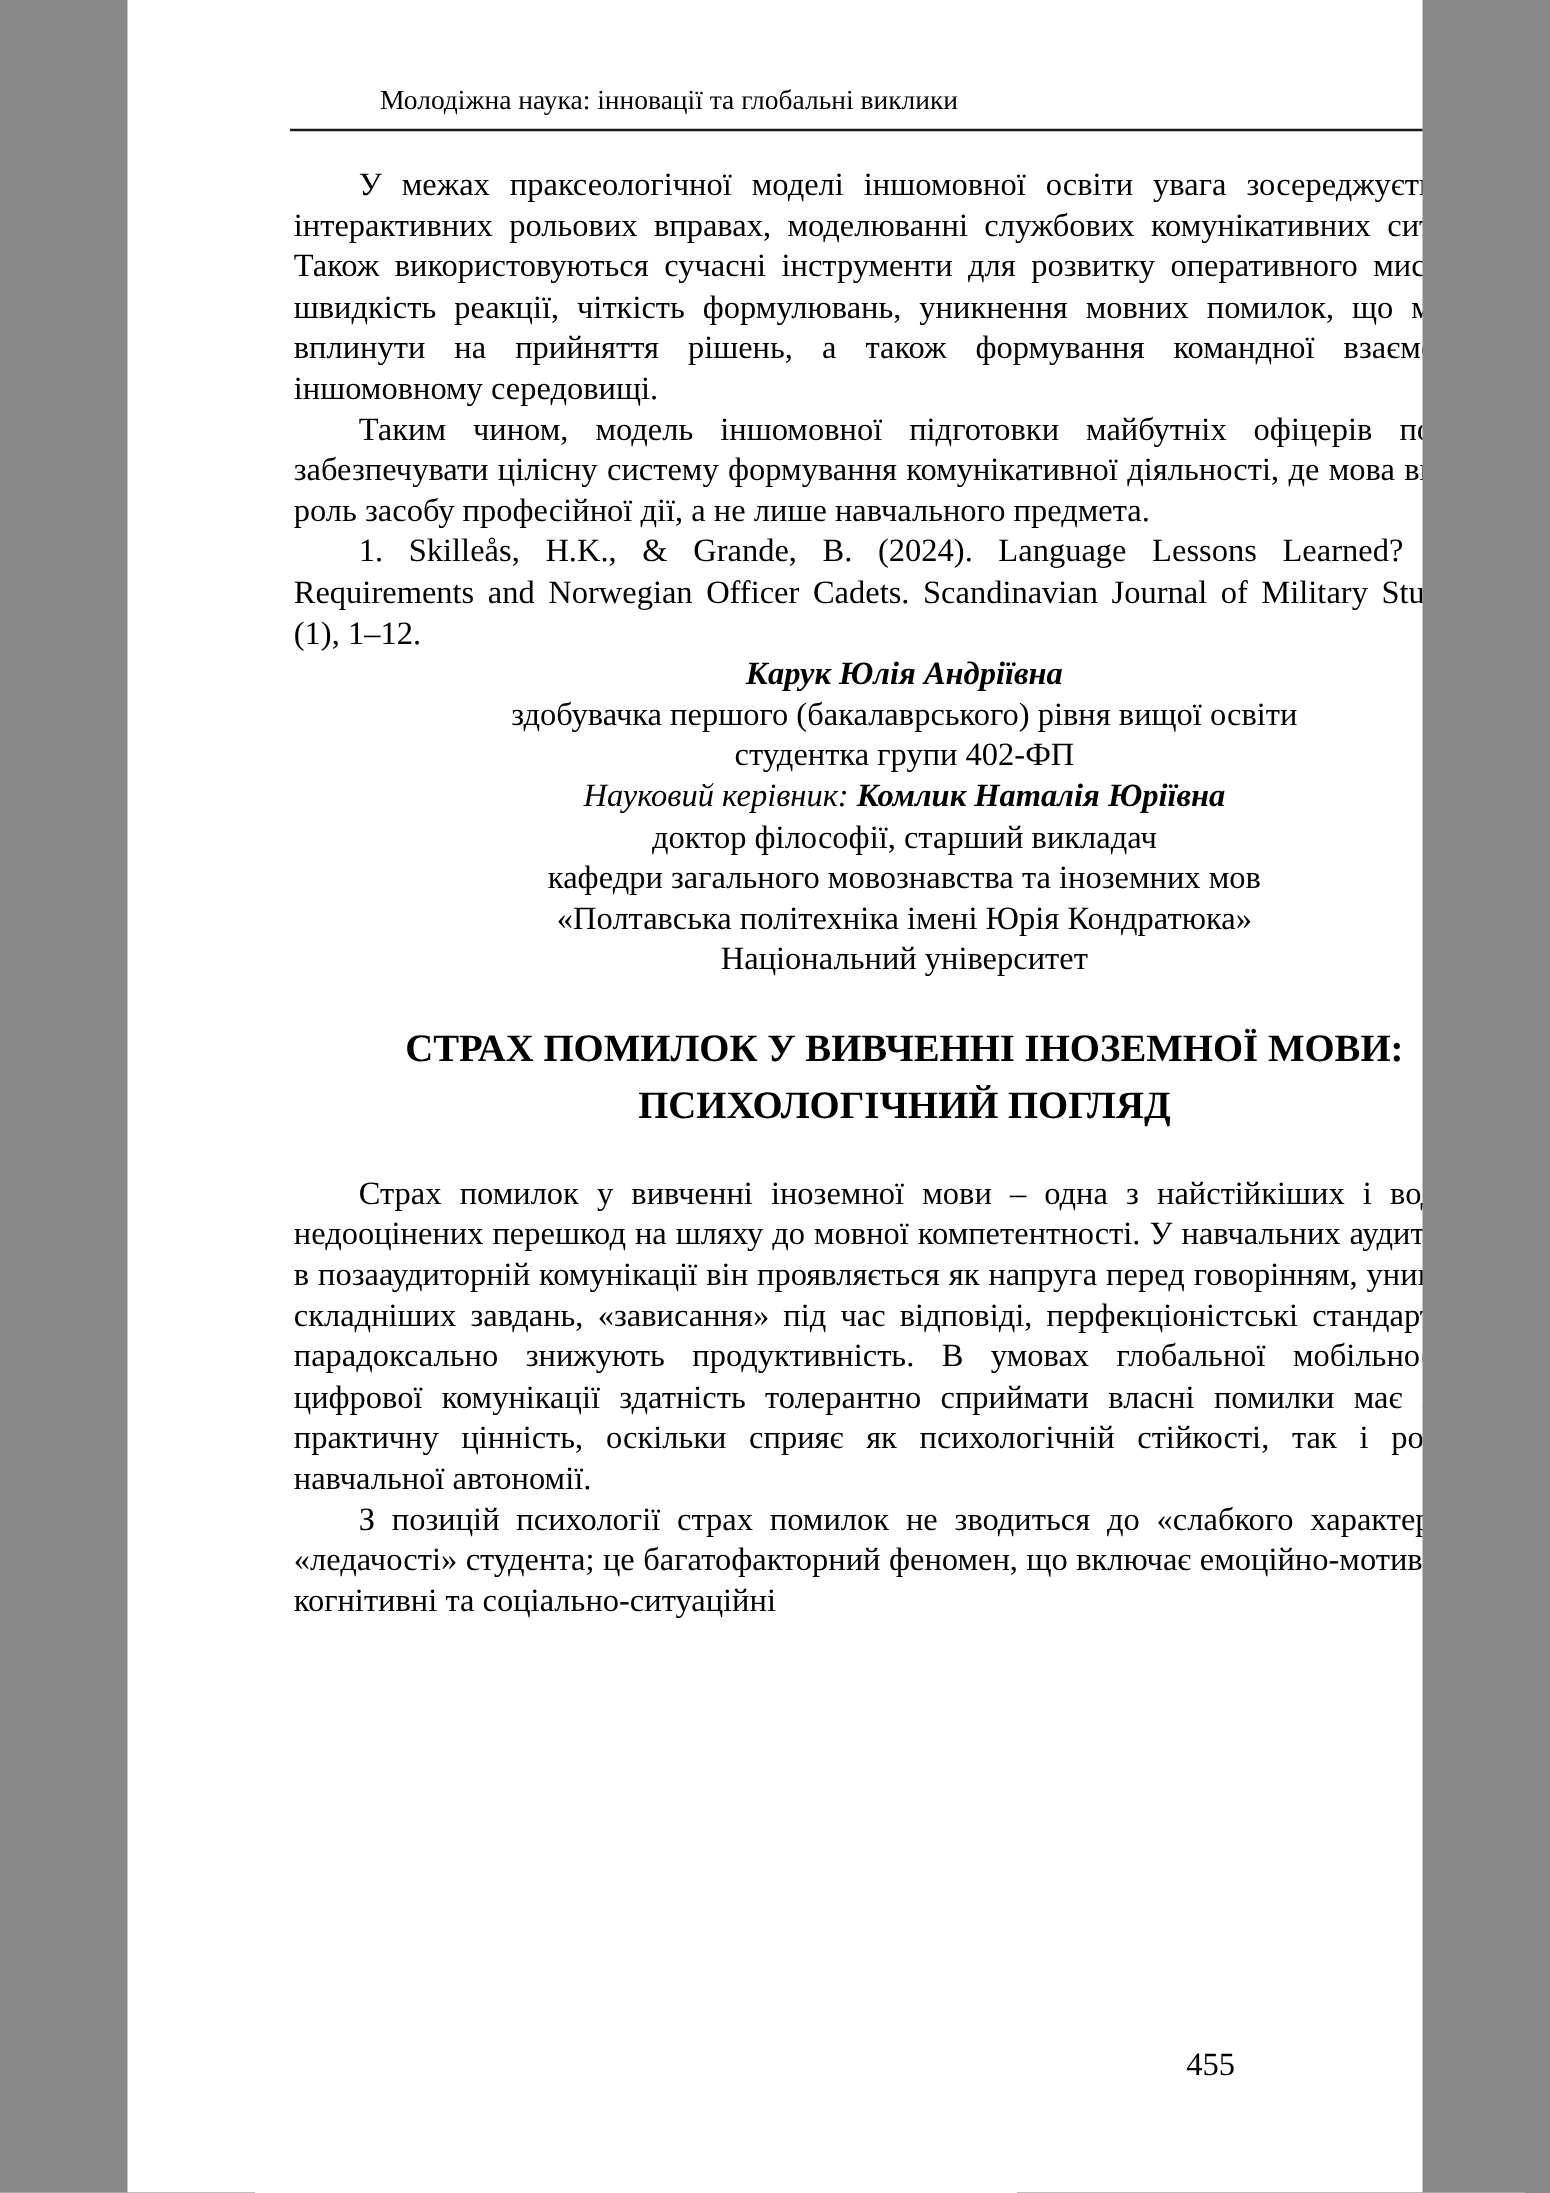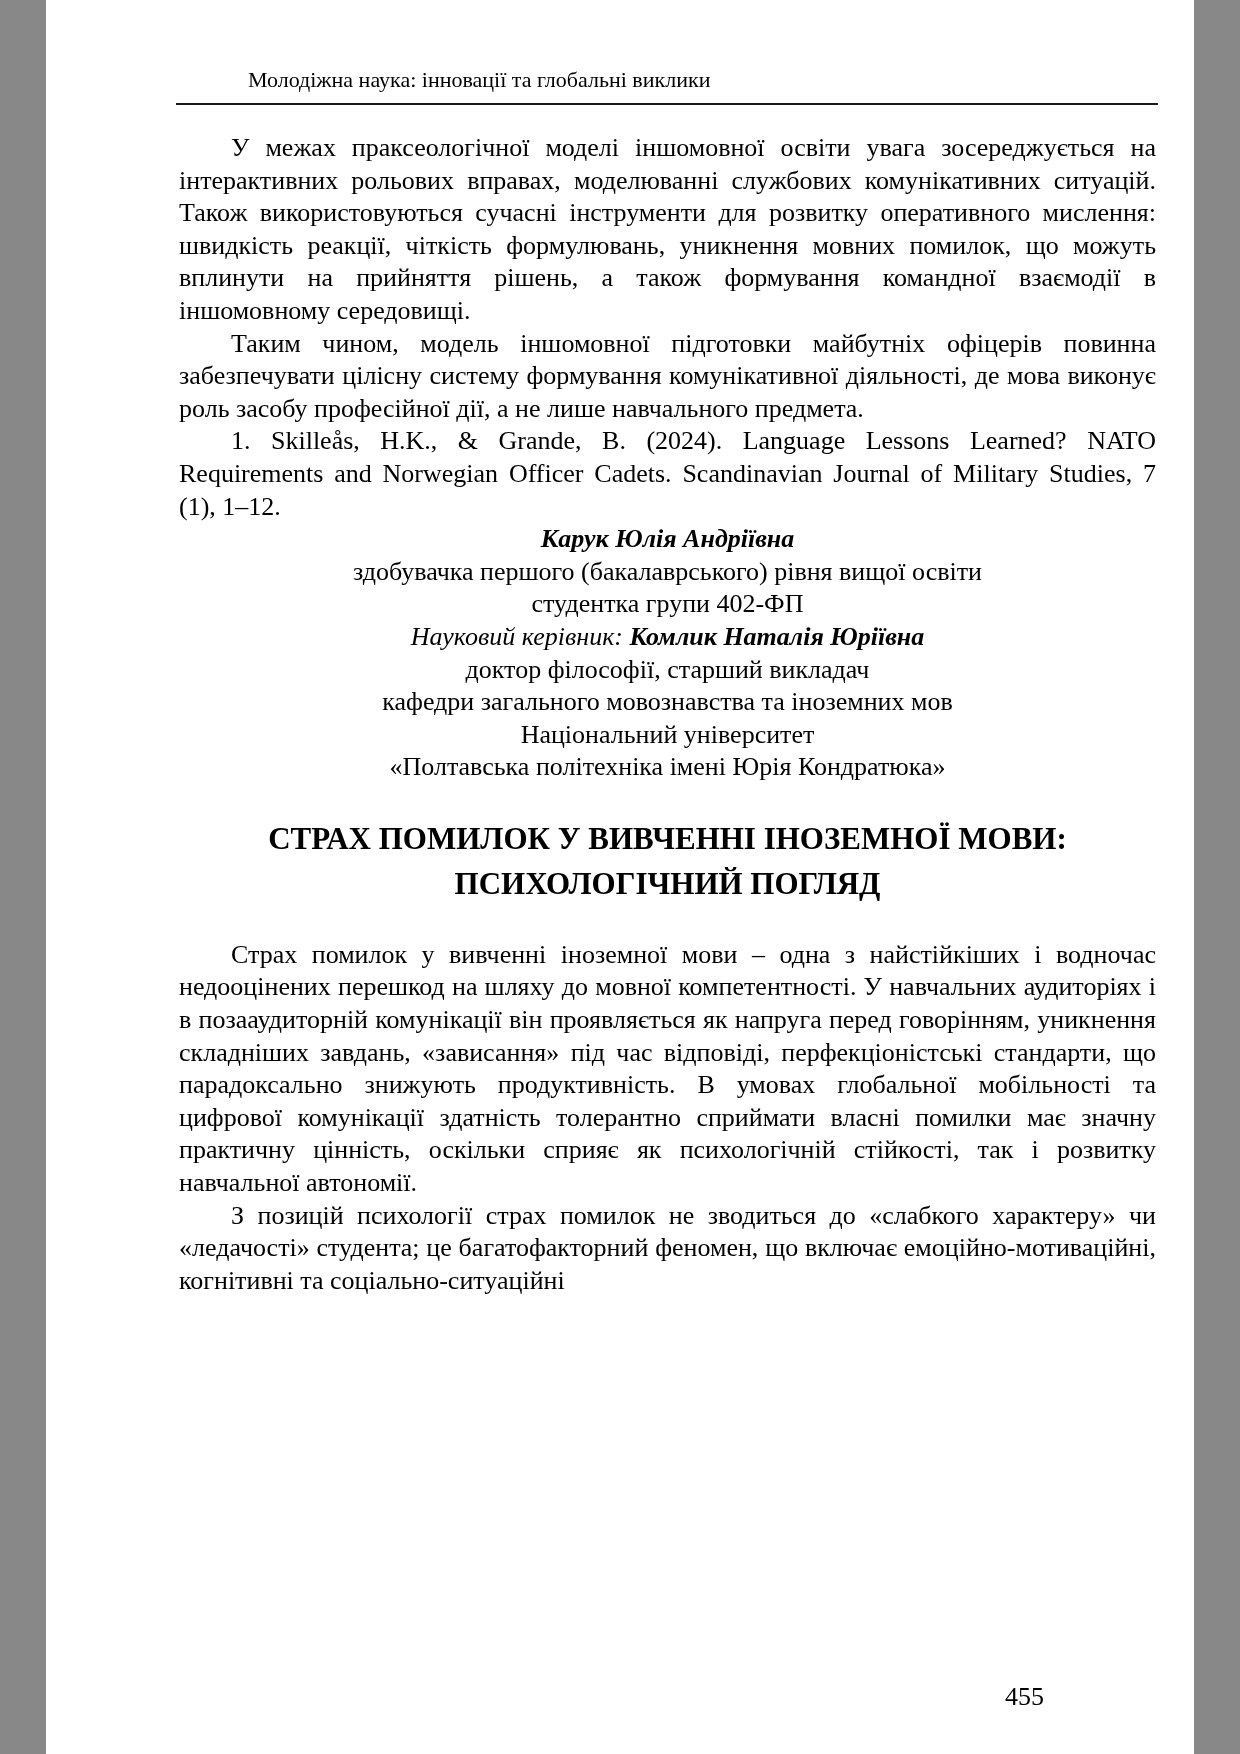--- a/index.html
+++ b/index.html
@@ -1,18 +1,18 @@
 <!DOCTYPE html>
 <html><head>
 <meta charset="utf-8">
 <style>
   html, body { margin: 0; padding: 0; background: #888; }
   .page {
     position: relative;
-    width: 1148px;
+    width: 1036px;
     height: 1754px;
     margin: 0 auto;
     background: #ffffff;
     font-family: "Liberation Serif", "DejaVu Serif", serif;
     color: #000000;
     overflow: hidden;
   }
   .head {
     position: absolute;
     top: 66px;
@@ -53,21 +53,21 @@
   .advisor-name { font-weight: bold; font-style: italic; }
   .article-title {
     margin-top: 38px;
     font-weight: bold;
     font-size: 31px;
     line-height: 33px;
   }
   .first-article-p { margin-top: 39px; }
   .page-number {
     position: absolute;
-    top: 1681px;
+    top: 1636px;
     right: 150px;
     font-size: 26px;
     line-height: 32px;
   }
 </style>
 </head>
 <body>
 
 <div class="page">
 
@@ -91,23 +91,23 @@
     <p class="centered">здобувачка першого (бакалаврського) рівня вищої освіти</p>
 
     <p class="centered">студентка групи 402-ФП</p>
 
     <p class="centered"><span class="advisor-label">Науковий керівник: </span><span class="advisor-name">Комлик Наталія Юріївна</span></p>
 
     <p class="centered">доктор філософії, старший викладач</p>
 
     <p class="centered">кафедри загального мовознавства та іноземних мов</p>
 
+    <p class="centered">«Полтавська політехніка імені Юрія Кондратюка»</p>
+
     <p class="centered">Національний університет</p>
-
-    <p class="centered">«Полтавська політехніка імені Юрія Кондратюка»</p>
 
     <p class="centered article-title">СТРАХ ПОМИЛОК У ВИВЧЕННІ ІНОЗЕМНОЇ МОВИ:</p>
 
     <p class="centered article-title" style="margin-top:12px;">ПСИХОЛОГІЧНИЙ ПОГЛЯД</p>
 
     <p class="p-body first-article-p">Страх помилок у вивченні іноземної мови – одна з найстійкіших і водночас недооцінених перешкод на шляху до мовної компетентності. У навчальних аудиторіях і в позааудиторній комунікації він проявляється як напруга перед говорінням, уникнення складніших завдань, «зависання» під час відповіді, перфекціоністські стандарти, що парадоксально знижують продуктивність. В умовах глобальної мобільності та цифрової комунікації здатність толерантно сприймати власні помилки має значну практичну цінність, оскільки сприяє як психологічній стійкості, так і розвитку навчальної автономії.</p>
 
     <p class="p-body">З позицій психології страх помилок не зводиться до «слабкого характеру» чи «ледачості» студента; це багатофакторний феномен, що включає емоційно-мотиваційні, когнітивні та соціально-ситуаційні</p>
 
   </div>

